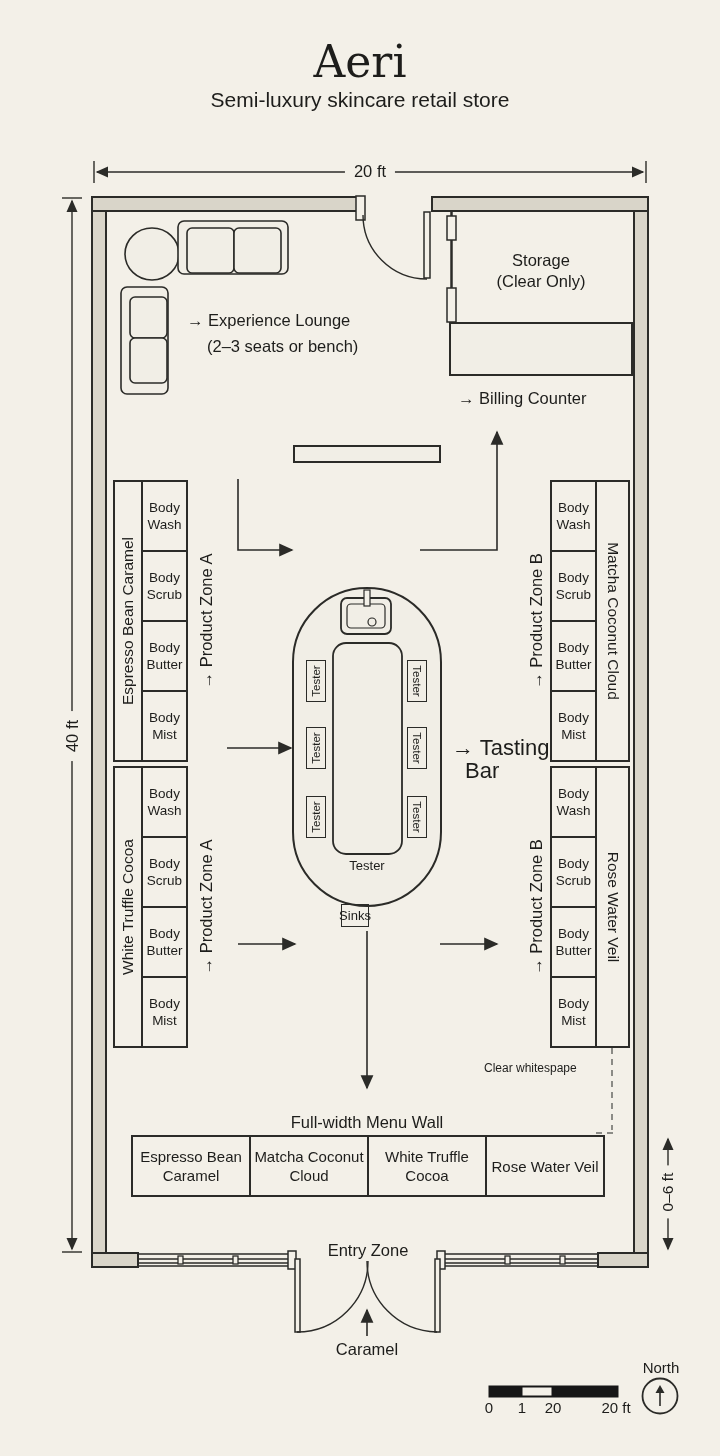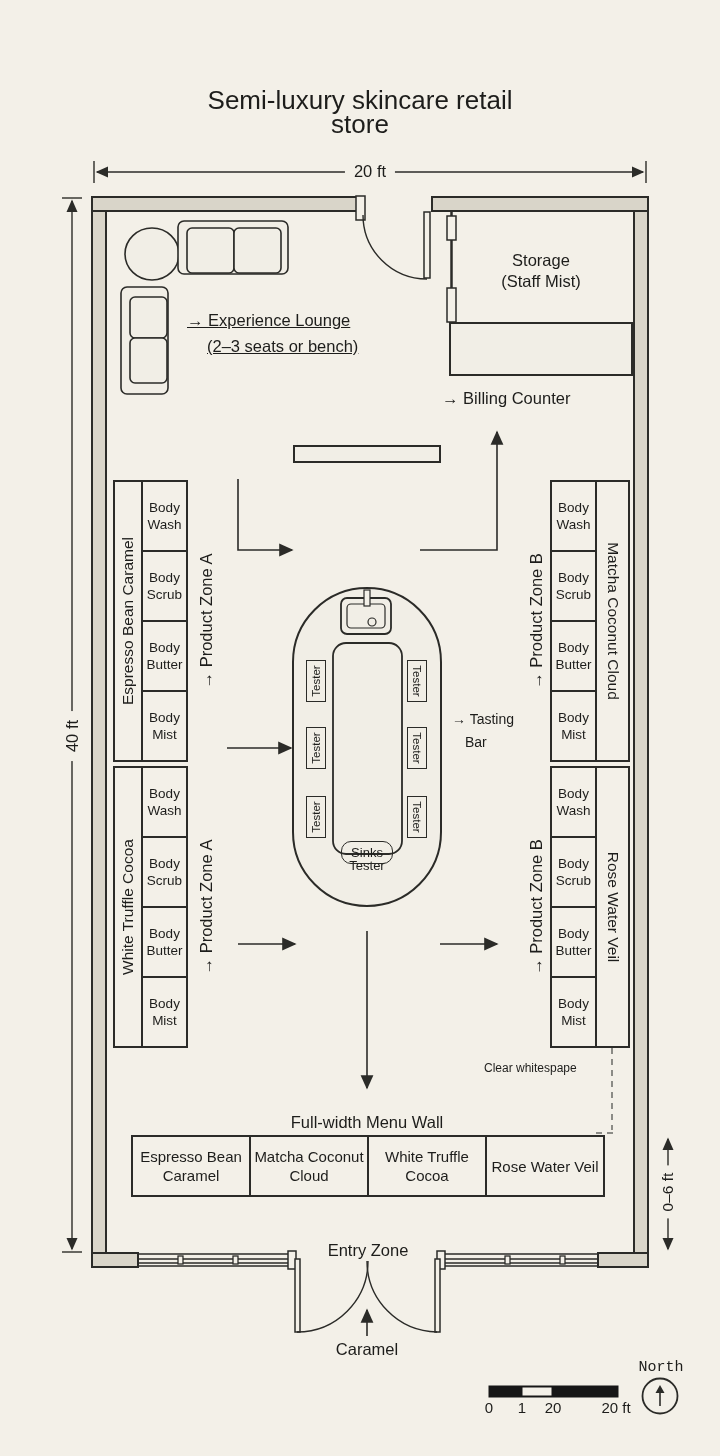--- a/index.html
+++ b/index.html
@@ -6,21 +6,21 @@
   .canvas{position:relative;width:720px;height:1456px;background:#f3f0e8;
           font-family:"Liberation Sans",sans-serif;color:#1d1d1b;overflow:hidden;}
   .abs{position:absolute;}
   svg.plan{position:absolute;left:0;top:0;}
   .lbl{font-size:16.5px;line-height:26px;white-space:nowrap;}
   .ctr{transform:translate(-50%,0);text-align:center;}
   .rot{transform:translate(-50%,-50%) rotate(-90deg);white-space:nowrap;}
   .rotcw{transform:translate(-50%,-50%) rotate(90deg);white-space:nowrap;}
   .dimlbl{background:#f3f0e8;padding:0 9px;font-size:16.5px;}
   .title{font-family:"DejaVu Serif",serif;font-size:44px;line-height:48px;}
-  .subtitle{font-size:26px;line-height:24px;}
+  .subtitle{font-size:21px;line-height:24px;}
   .shelf{display:flex;border:2px solid #2b2b28;box-sizing:border-box;}
   .brandcol{position:relative;box-sizing:border-box;}
   .brandcol.bl{border-right:2px solid #2b2b28;}
   .brandcol.br{border-left:2px solid #2b2b28;}
   .brandlbl{position:absolute;left:50%;top:50%;font-size:15.5px;}
   .cells{flex:1;display:flex;flex-direction:column;}
   .cell{flex:1;display:flex;align-items:center;justify-content:center;text-align:center;
         font-size:13.5px;line-height:17px;box-sizing:border-box;}
   .cell + .cell{border-top:2px solid #2b2b28;}
   .tester{position:absolute;width:20px;height:42px;border:1.5px solid #2b2b28;
@@ -147,37 +147,38 @@
       <rect x="522.5" y="1387.5" width="29" height="8" fill="#f3f0e8"></rect>
     </g>
 
     <g fill="none" stroke="#2b2b28">
       <circle cx="660" cy="1396" r="17.5" stroke-width="1.8"></circle>
       <line x1="660" y1="1406" x2="660" y2="1391" stroke-width="1.6"></line>
       <path d="M660,1385 l-4.5,8 9,0 z" fill="#2b2b28" stroke="none"></path>
     </g>
   </svg>
 
+  <div class="abs title ctr" style="left:360px;top:38px;">Aeri</div>
   <div class="abs subtitle ctr" style="left:360px;top:88px;">Semi-luxury skincare retail store</div>
 
   <div class="abs dimlbl" style="left:370px;top:162px;transform:translateX(-50%);">20 ft</div>
   <div class="abs dimlbl rot" style="left:72px;top:736px;">40 ft</div>
   <div class="abs dimlbl rot" style="left:668px;top:1192px;font-size:15.5px;padding:0 7px;">0–6 ft</div>
 
-  <div class="abs lbl" style="left:187px;top:307px;text-decoration:underline;">
+  <div class="abs lbl" style="left:187px;top:307px;">
     <div>→ Experience Lounge</div>
     <div class="ind">(2–3 seats or bench)</div>
   </div>
 
   <div class="abs lbl ctr" style="left:541px;top:250px;line-height:21px;">
     <div>Storage</div>
-    <div>(Staff Mist)</div>
-  </div>
-
-  <div class="abs lbl" style="left:442px;top:385px;">→ Billing Counter</div>
+    <div>(Clear Only)</div>
+  </div>
+
+  <div class="abs lbl" style="left:458px;top:385px;">→ Billing Counter</div>
 
 
   <div class="abs lbl rot" style="left:206px;top:621px;">→ Product Zone A</div>
   <div class="abs lbl rot" style="left:206px;top:907px;">→ Product Zone A</div>
   <div class="abs lbl rot" style="left:536px;top:621px;">→ Product Zone B</div>
   <div class="abs lbl rot" style="left:536px;top:907px;">→ Product Zone B</div>
 
   <div class="abs shelf" style="left:113px;top:480px;width:75px;height:282px;">
     <div class="brandcol bl" style="width:28px;">
       <div class="brandlbl rot">Espresso Bean Caramel</div>
@@ -236,23 +237,23 @@
   <div class="tester tr" style="left:407px;top:660px;">
       <span>Tester</span>
     </div>
   <div class="tester tr" style="left:407px;top:727px;">
       <span>Tester</span>
     </div>
   <div class="tester tr" style="left:407px;top:796px;">
       <span>Tester</span>
     </div>
   <div class="abs ctr" style="left:367px;top:858px;font-size:13px;">Tester</div>
-  <div class="abs box" style="left:341px;top:841px;width:52px;height:23px;border-radius:10px;">Sinks</div>
-
-  <div class="abs" style="left:452px;top:708px;font-size:14px;line-height:23px;">
+  <div class="abs box" style="left:341px;top:904px;width:28px;height:23px;">Sinks</div>
+
+  <div class="abs" style="left:452px;top:736px;font-size:22px;line-height:23px;">
     <div>→ Tasting</div>
     <div style="margin-left:13px;">Bar</div>
   </div>
 
   <div class="abs" style="left:484px;top:1061px;font-size:12px;white-space:nowrap;">Clear whitespape</div>
 
   <div class="abs lbl ctr" style="left:367px;top:1109px;">Full-width Menu Wall</div>
   <div class="abs menuwall" style="left:131px;top:1135px;width:474px;height:62px;">
     <div class="mcell">Espresso Bean Caramel</div>
     <div class="mcell">Matcha Coconut Cloud</div>
@@ -261,15 +262,15 @@
   </div>
   <div class="abs lbl ctr" style="left:368px;top:1205px;margin-top:32px;">Entry Zone</div>
 
   <div class="abs lbl ctr" style="left:367px;top:1336px;">Caramel</div>
 
   <div class="abs ctr" style="left:489px;top:1399px;font-size:15px;">0</div>
   <div class="abs ctr" style="left:522px;top:1399px;font-size:15px;">1</div>
   <div class="abs ctr" style="left:553px;top:1399px;font-size:15px;">20</div>
   <div class="abs ctr" style="left:616px;top:1399px;font-size:15px;white-space:nowrap;">20 ft</div>
 
-  <div class="abs ctr" style="left:661px;top:1359px;font-size:15px;font-family:Liberation Mono, monospace;">North</div>
+  <div class="abs ctr" style="left:661px;top:1359px;font-size:15px;">North</div>
 
 </div>
 
 </body></html>

